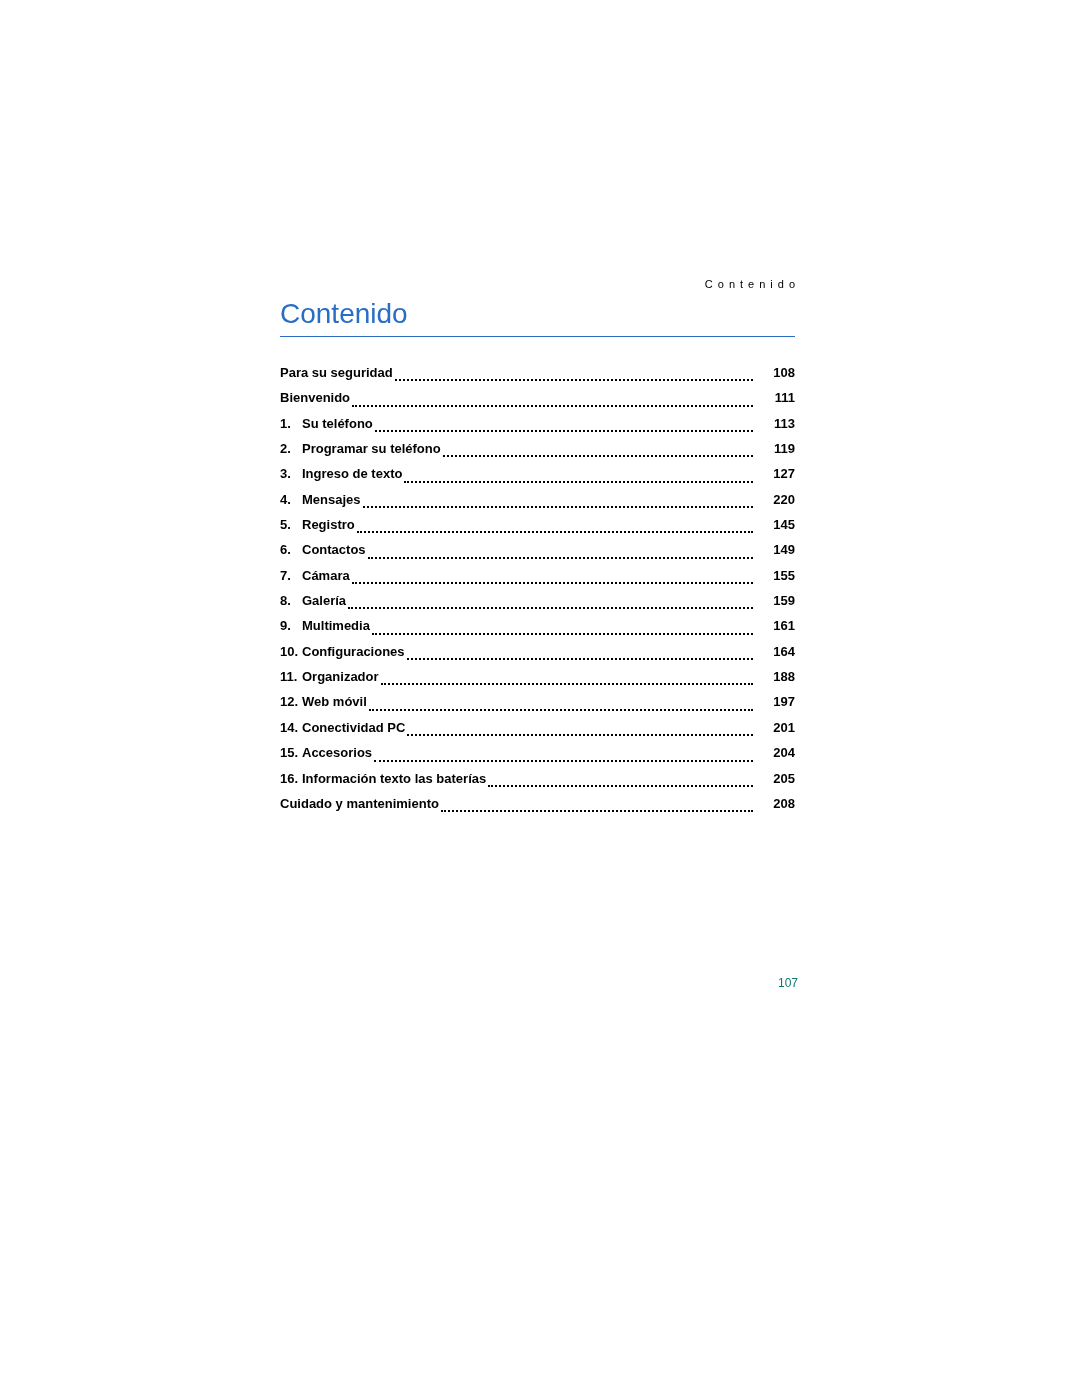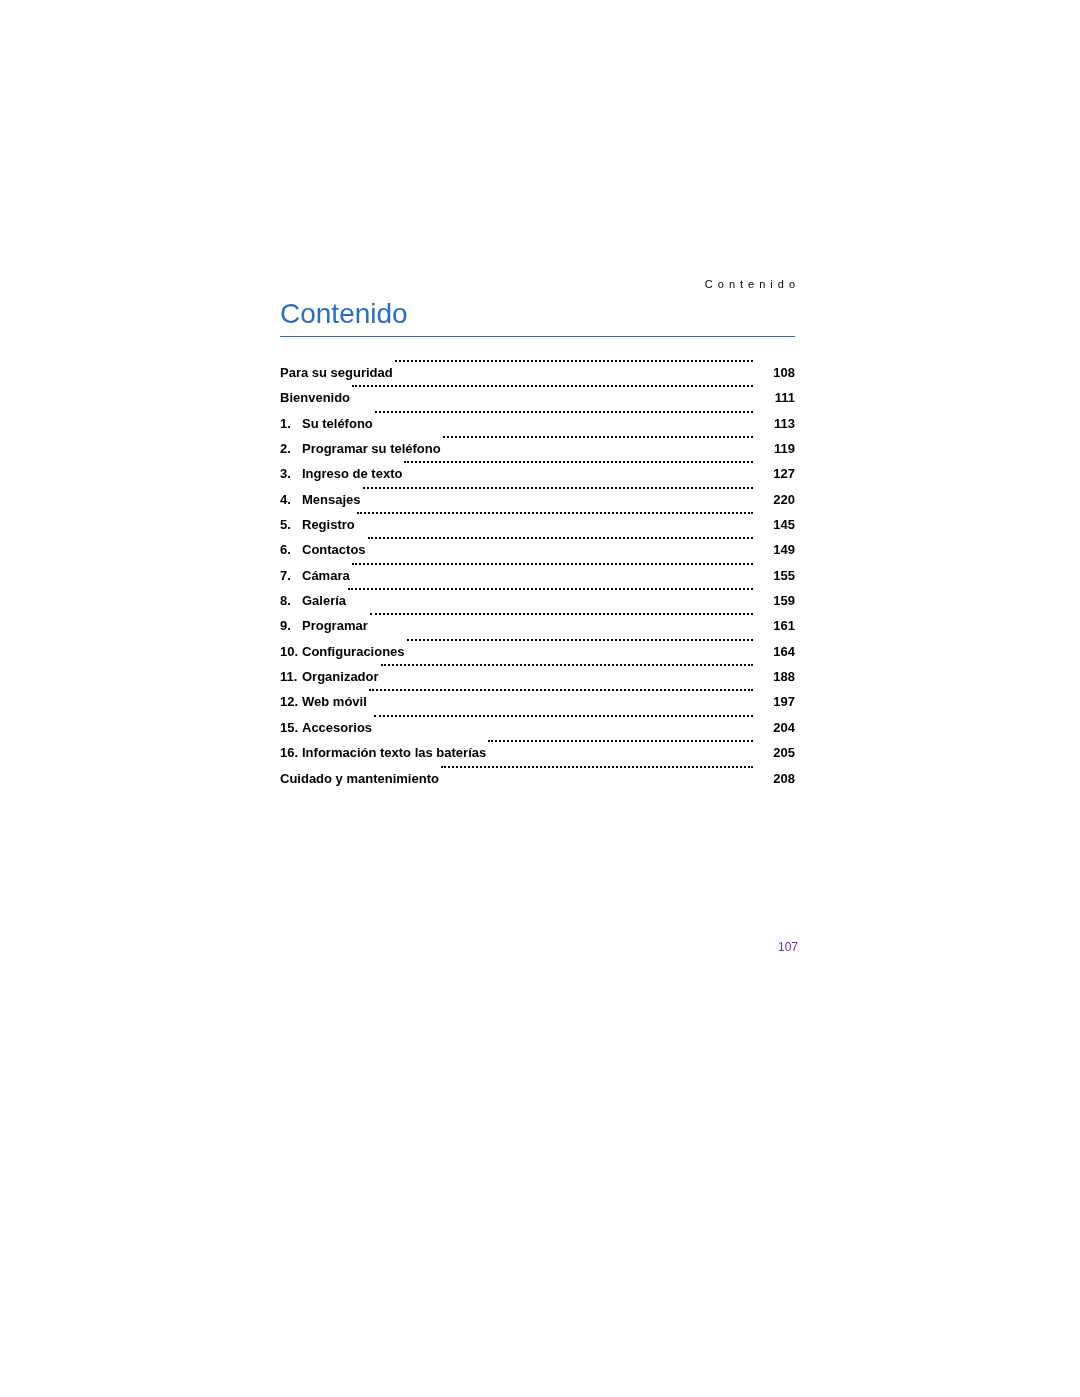--- a/index.html
+++ b/index.html
@@ -41,21 +41,21 @@
       border-bottom: 1px solid #2a6ec4;
     }
     .toc {
       position: absolute;
       left: 0;
       top: 360px;
       width: 515px;
     }
     .toc-entry {
       display: flex;
-      align-items: flex-start;
+      align-items: flex-end;
       font-size: 13px;
       font-weight: bold;
       color: #000;
       line-height: 1.95;
       white-space: nowrap;
     }
     .toc-num {
       min-width: 22px;
       flex-shrink: 0;
     }
@@ -69,24 +69,24 @@
       min-width: 10px;
     }
     .toc-page {
       flex-shrink: 0;
       min-width: 32px;
       text-align: right;
       margin-left: 6px;
     }
     .page-number {
       position: absolute;
-      top: 940px;
+      top: 976px;
       right: 2px;
       font-size: 12px;
-      color: #6d28d9;
+      color: #0f766e;
     }
   </style>
 </head>
 <body>
 
 <div class="page">
 
   <div class="running-header">Contenido</div>
 
   <h1 class="title">Contenido</h1>
@@ -156,21 +156,21 @@
 
     <div class="toc-entry">
       <span class="toc-num">8.</span>
       <span class="toc-label">Galería</span>
       <span class="toc-dots"></span>
       <span class="toc-page">159</span>
     </div>
 
     <div class="toc-entry">
       <span class="toc-num">9.</span>
-      <span class="toc-label">Programar</span>
+      <span class="toc-label">Multimedia</span>
       <span class="toc-dots"></span>
       <span class="toc-page">161</span>
     </div>
 
     <div class="toc-entry">
       <span class="toc-num">10.</span>
       <span class="toc-label">Configuraciones</span>
       <span class="toc-dots"></span>
       <span class="toc-page">164</span>
     </div>
@@ -183,20 +183,26 @@
     </div>
 
     <div class="toc-entry">
       <span class="toc-num">12.</span>
       <span class="toc-label">Web móvil</span>
       <span class="toc-dots"></span>
       <span class="toc-page">197</span>
     </div>
 
 
+    <div class="toc-entry">
+      <span class="toc-num">14.</span>
+      <span class="toc-label">Conectividad PC</span>
+      <span class="toc-dots"></span>
+      <span class="toc-page">201</span>
+    </div>
 
     <div class="toc-entry">
       <span class="toc-num">15.</span>
       <span class="toc-label">Accesorios</span>
       <span class="toc-dots"></span>
       <span class="toc-page">204</span>
     </div>
 
     <div class="toc-entry">
       <span class="toc-num">16.</span>

